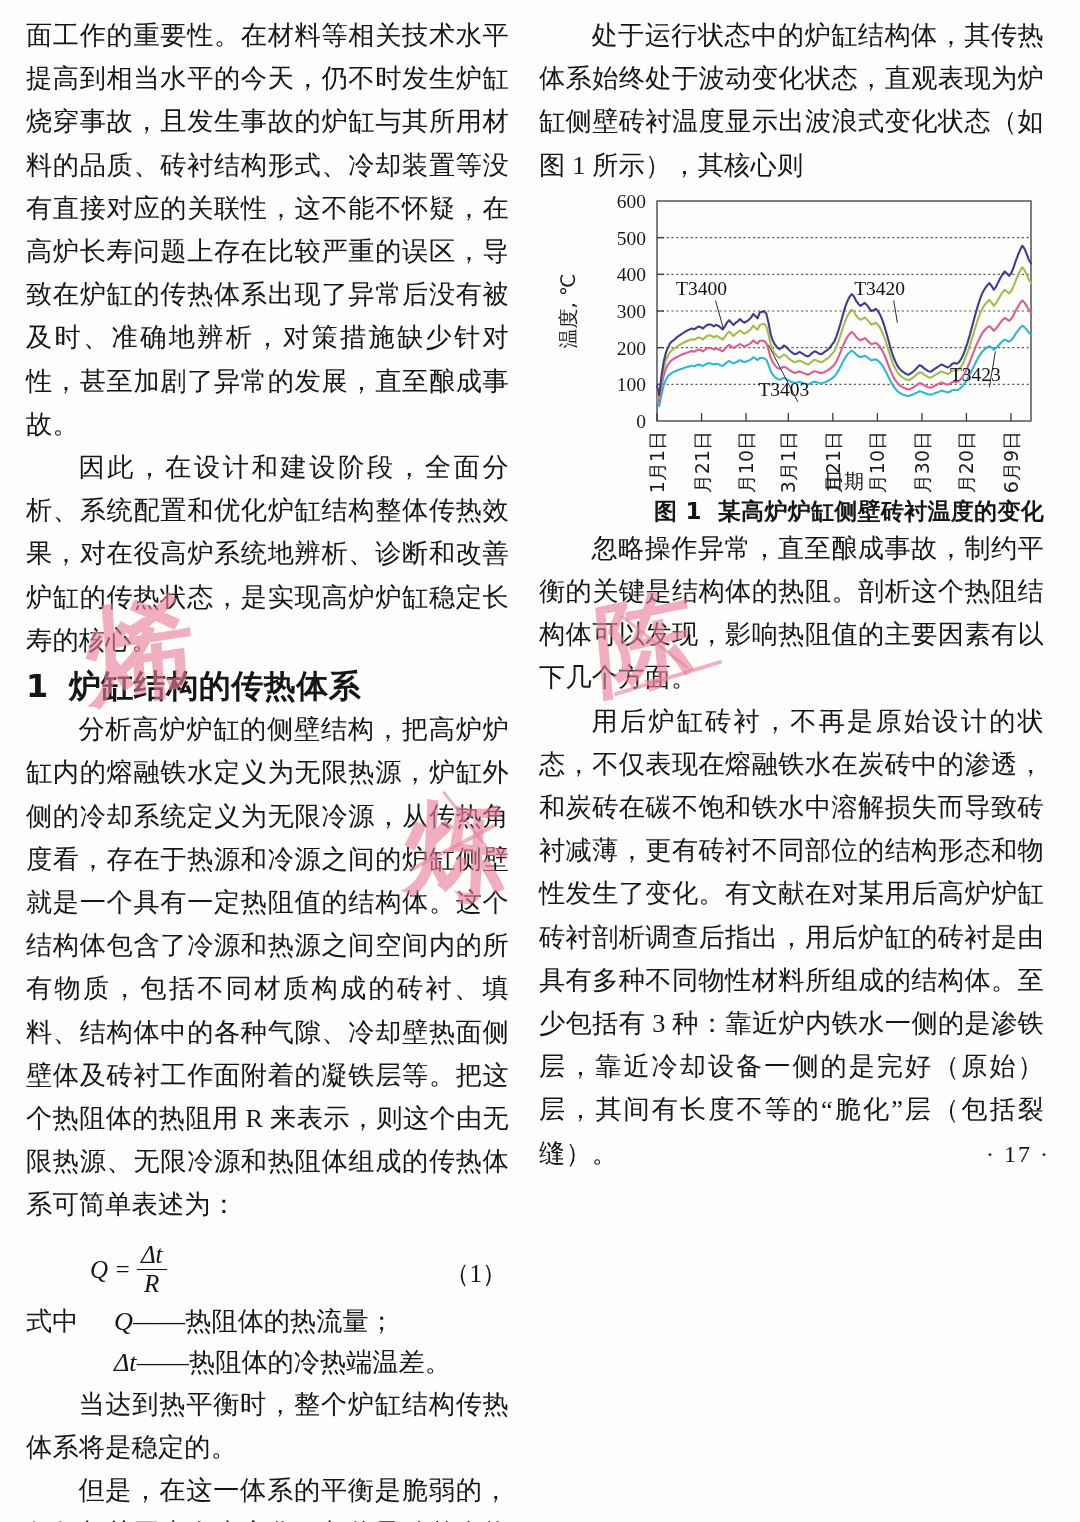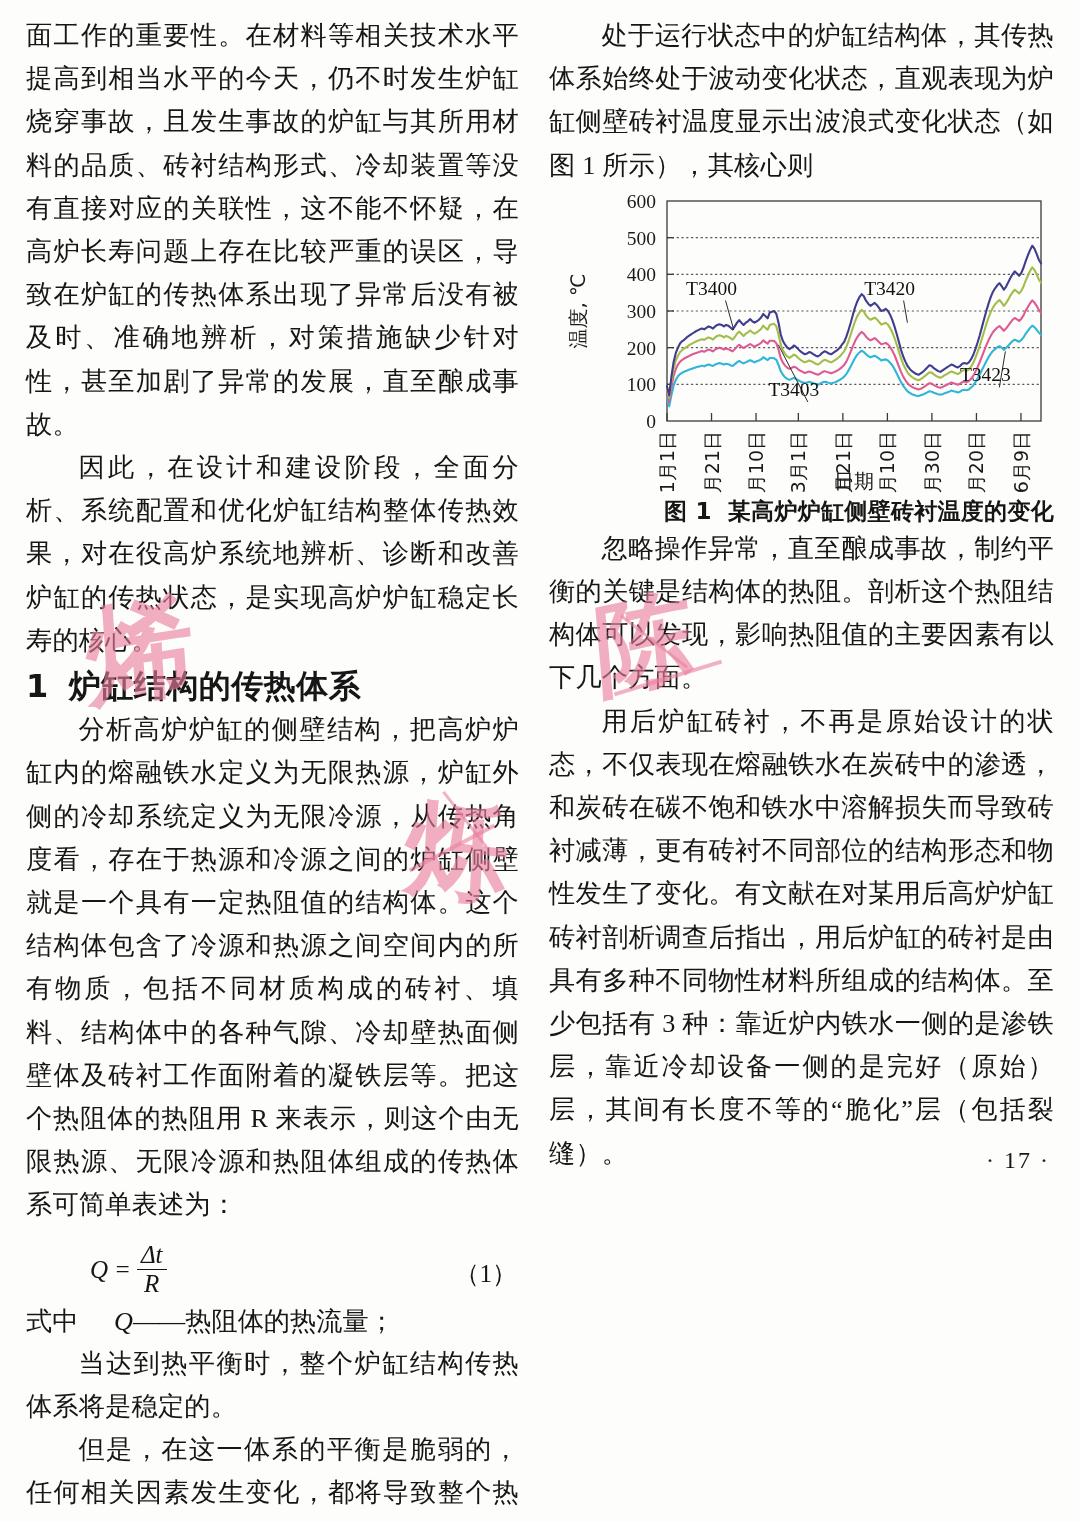--- a/index.html
+++ b/index.html
@@ -9,21 +9,21 @@
     background:#fdfdfb;
     font-family:"Liberation Serif","DejaVu Serif",serif;
     color:#161616;
     position:relative;
     overflow:hidden;
   }
   .page{
     position:relative;
     width:1080px;height:1188px;
     box-sizing:border-box;
-    padding:14px 26px 10px 26px;
+    padding:14px 36px 10px 26px;
   }
   .cols{
     display:flex;
     gap:30px;
     height:1466px;
   }
   .col{
     width:505px;
     position:relative;
   }
@@ -112,21 +112,21 @@
     opacity:.6;
     pointer-events:none;
   }
   #sl1{left:612px;top:676px;width:112px;height:4px;transform:rotate(-17deg);}
   #sl2{left:612px;top:640px;width:84px;height:3px;transform:rotate(38deg);}
   #sl3{left:404px;top:846px;width:96px;height:4px;transform:rotate(-28deg);}
   #sl4{left:430px;top:818px;width:70px;height:3px;transform:rotate(52deg);}
   
   .pageno{
     position:absolute;
-    right:30px;bottom:14px;
+    right:30px;bottom:20px;
     font-size:24px;
     font-family:"Liberation Serif",serif;
     letter-spacing:2px;
   }
 </style>
 </head>
 <body>
 
 <div class="page">
 
@@ -150,20 +150,21 @@
           <span class="frac">
             <span class="n">Δt</span>
             <span class="d">R</span>
           </span>
         </span>
         <span class="eqno">（1）</span>
       </div>
 
       <div class="where">
         <span class="lbl">式中</span><span class="sym">Q</span><span>——热阻体的热流量；</span>
+        <span class="l2"><span class="sym">Δt</span><span>——热阻体的冷热端温差。</span></span>
       </div>
 
       <p class="para ind">当达到热平衡时，整个炉缸结构传热体系将是稳定的。</p>
       <p class="para ind">但是，在这一体系的平衡是脆弱的，任何相关因素发生变化，都将导致整个热平衡体系的波动乃至破坏。如果把铁水温度、冷却水温度和流量假设为恒定值，则影响炉缸结构体系热平衡的关键就是炉缸结构自身的热阻值及铁水对砖衬的流动形态（对流换热系数，也是一种热阻形式）。</p>
 
     </div>
 
     <div class="col">
 
       <p class="para ind">处于运行状态中的炉缸结构体，其传热体系始终处于波动变化状态，直观表现为炉缸侧壁砖衬温度显示出波浪式变化状态（如图 1 所示），其核心则</p>

